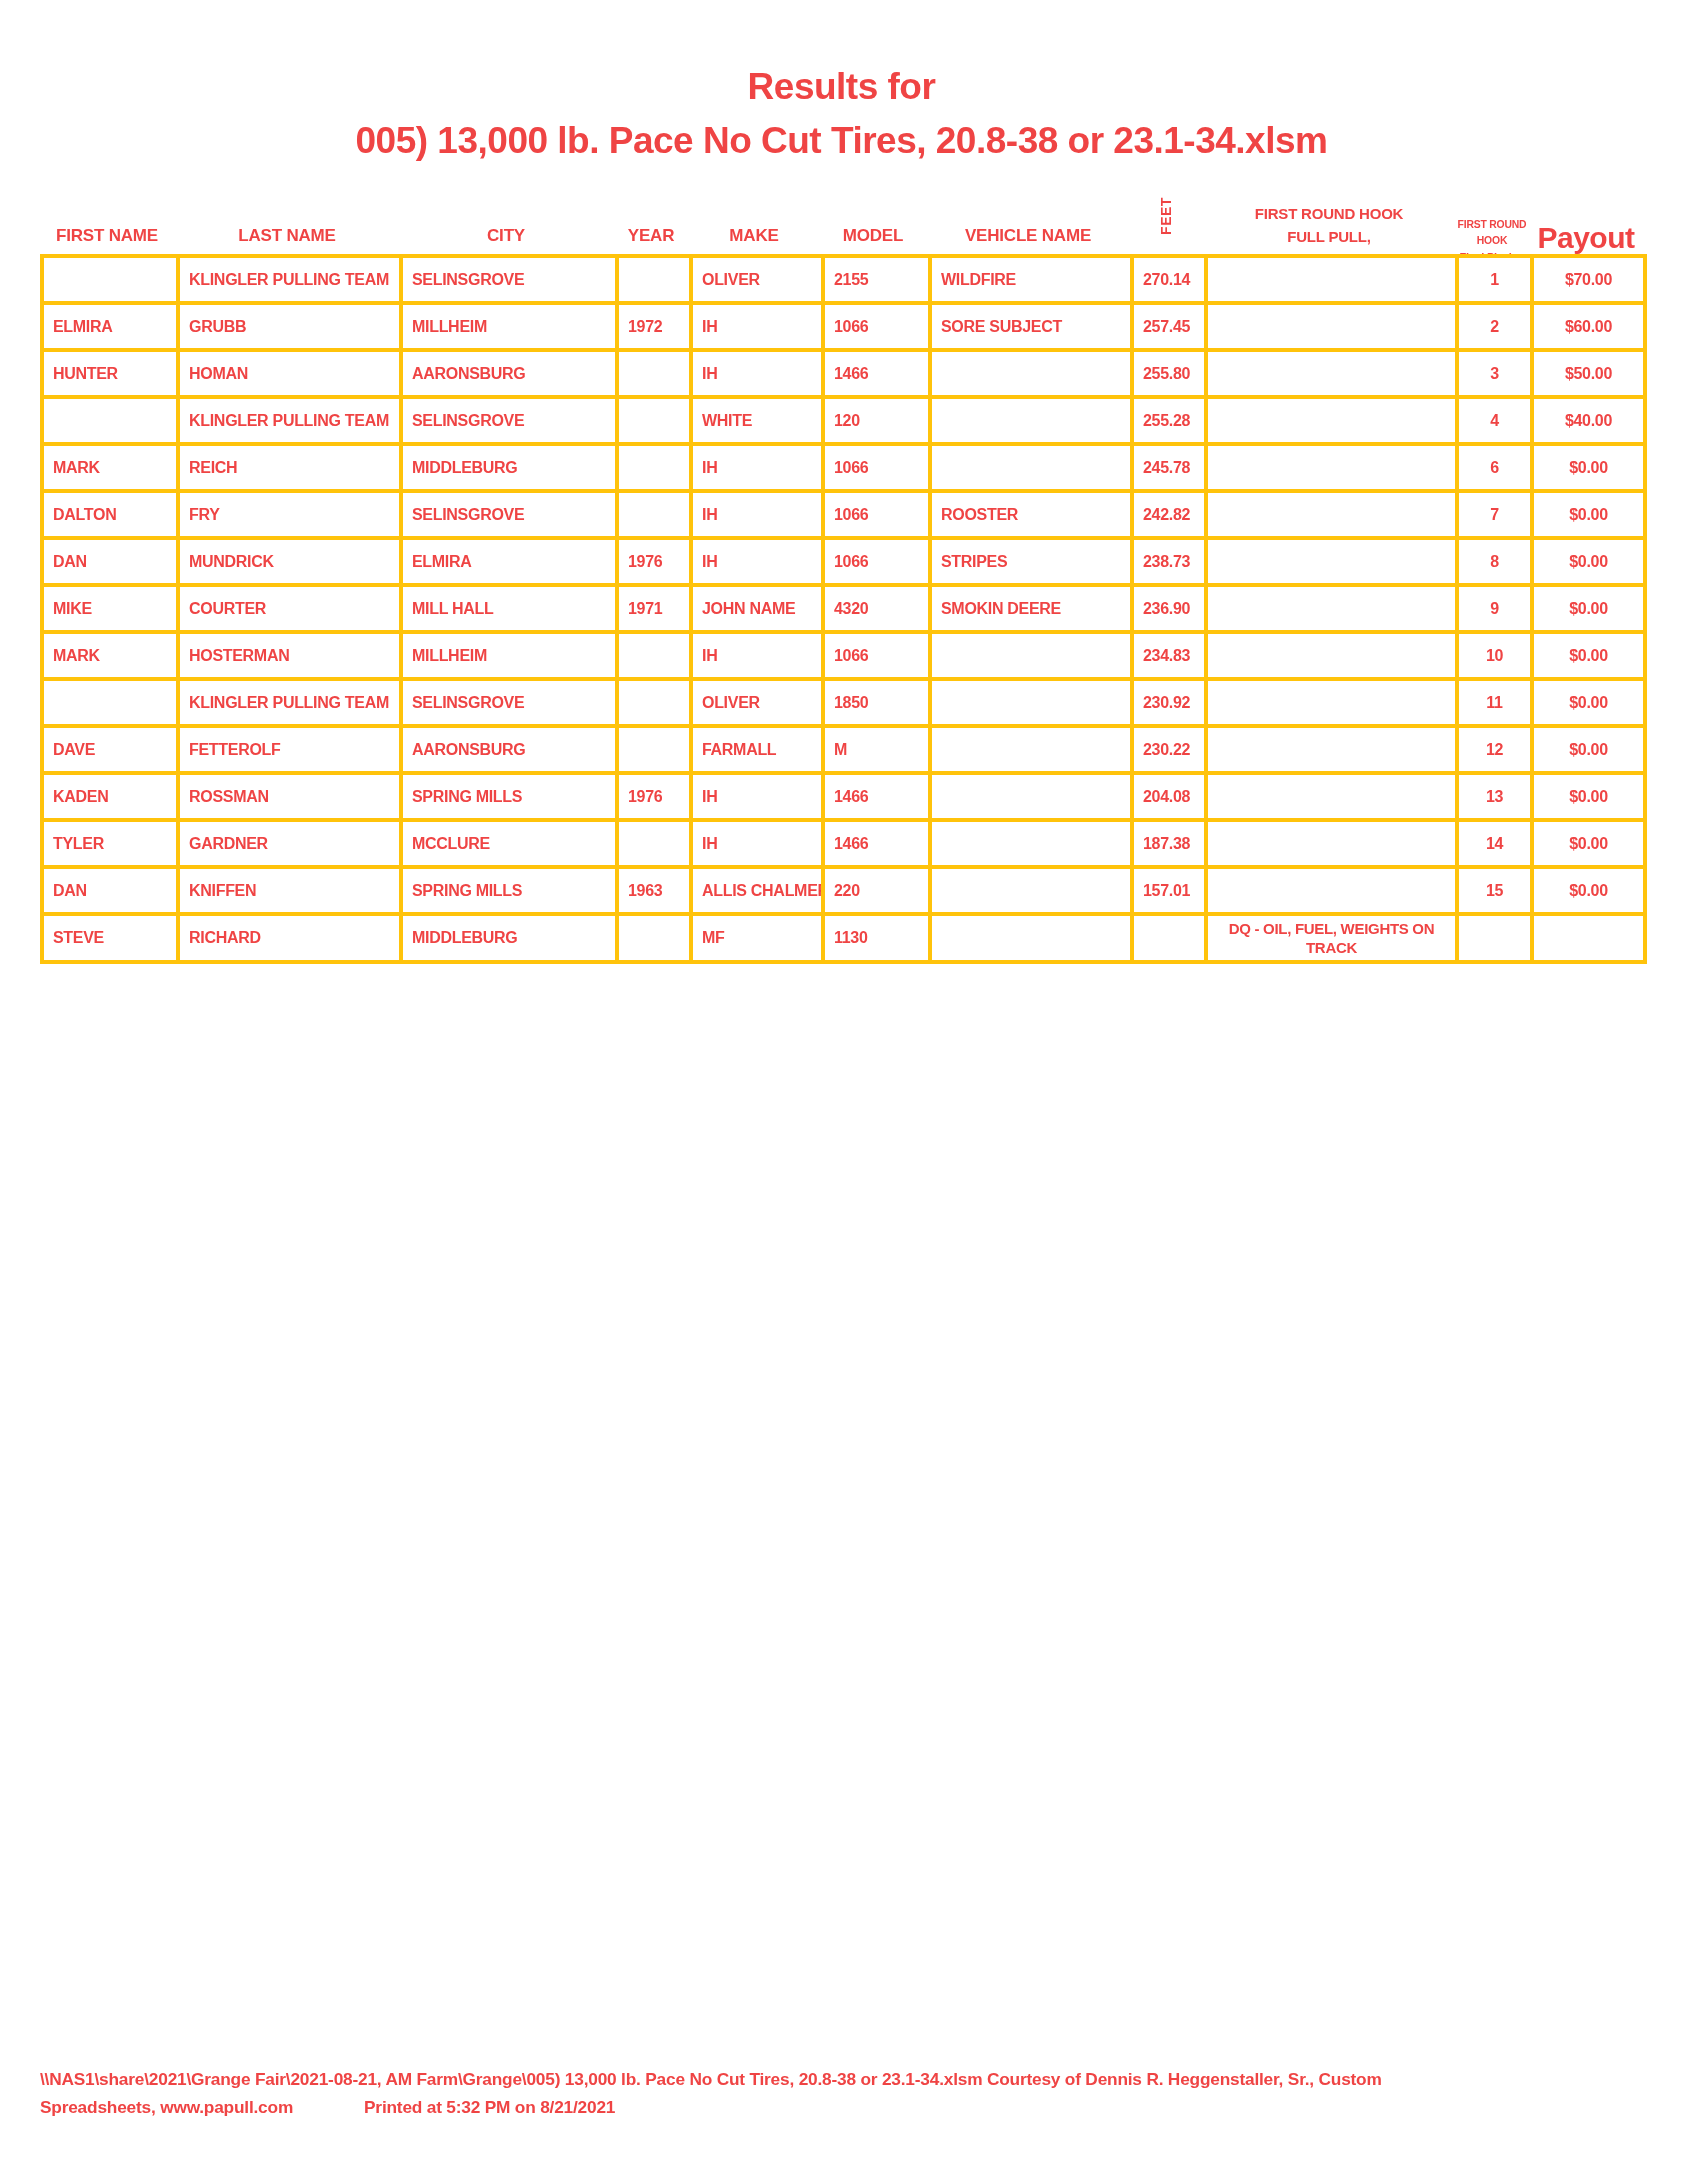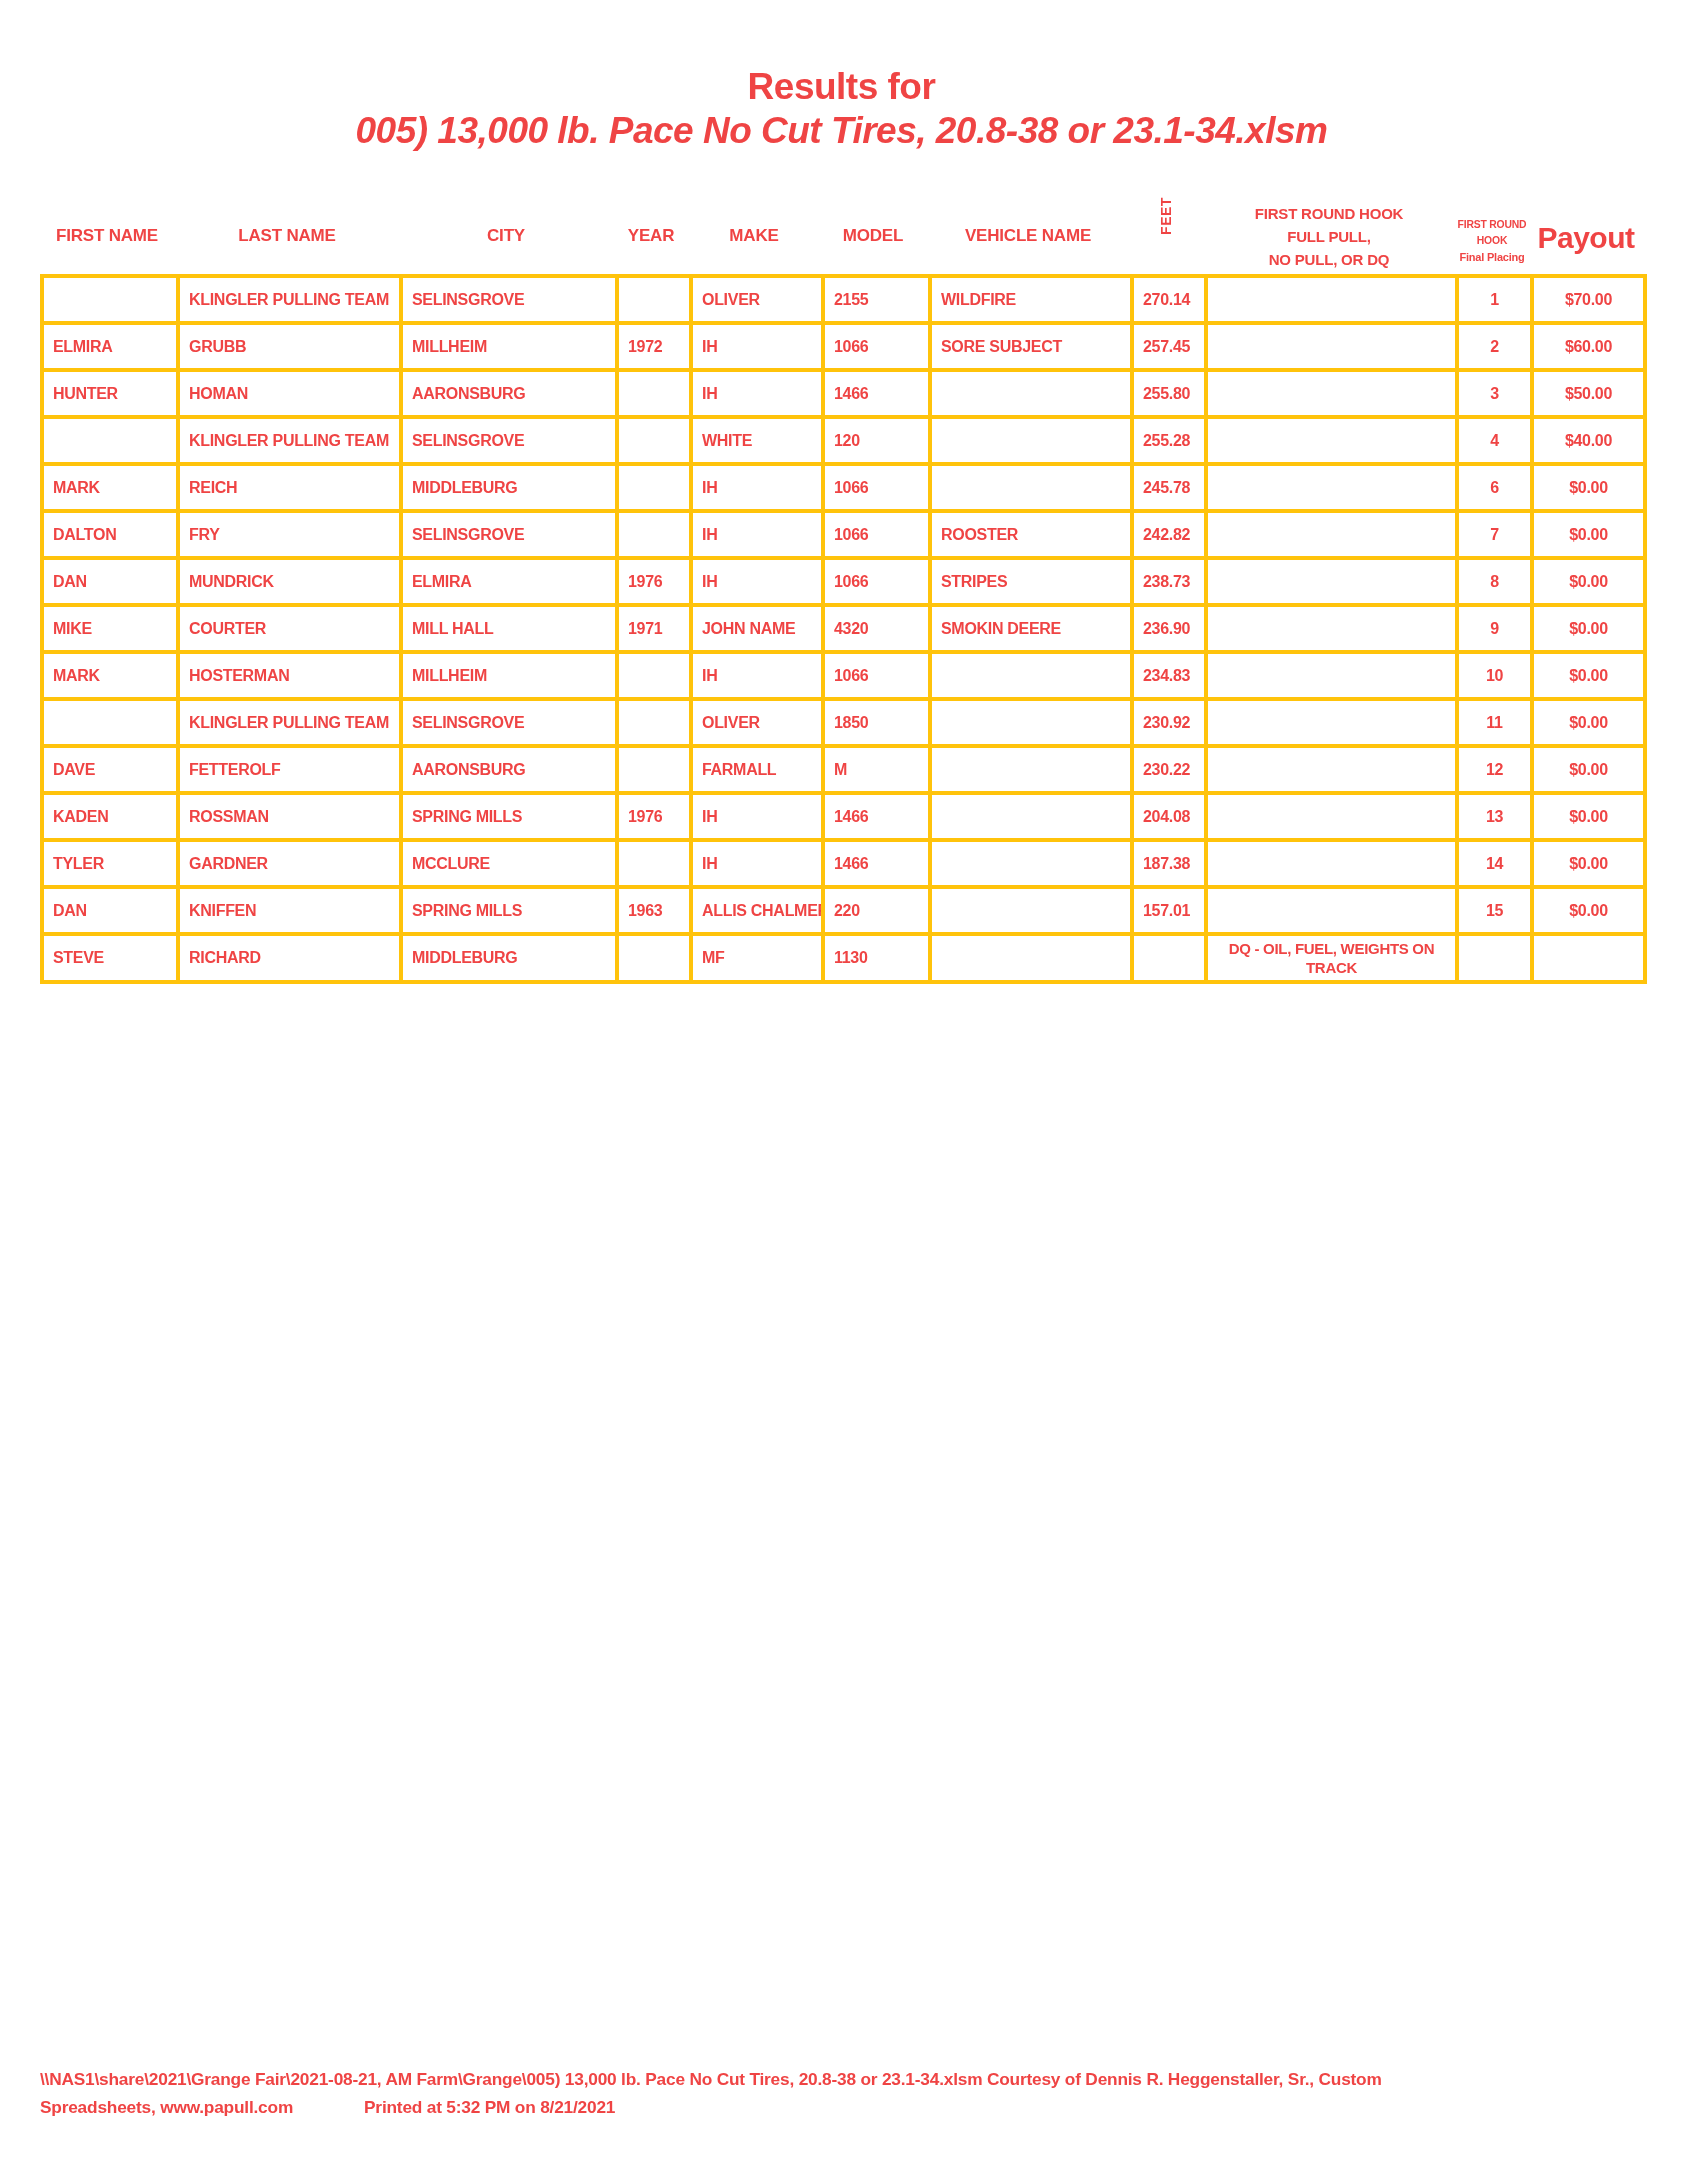--- a/index.html
+++ b/index.html
@@ -7,39 +7,39 @@
     position:relative;
     width:1683px;height:2178px;
     background:#ffffff;
     font-family:"Liberation Sans", sans-serif;
     color:#ef4444;
     overflow:hidden;
   }
   
   .title-block{position:absolute;top:65px;left:0;width:1683px;text-align:center;}
   .title-line1{font-size:37px;font-weight:bold;letter-spacing:-0.5px;line-height:44px;}
-  .title-line2{font-size:37px;font-weight:bold;letter-spacing:-0.5px;line-height:44px;margin-top:0;font-style:italic;}
+  .title-line2{font-size:37px;font-weight:bold;letter-spacing:-0.5px;line-height:44px;margin-top:10px;}
 
   
   .hdr{position:absolute;font-weight:bold;white-space:nowrap;letter-spacing:-0.2px;}
   .hdr-main{font-size:17px;top:226px;transform:translateX(-50%);}
   .hdr-feet{
     font-size:14px;top:208px;
     transform:translateX(-50%) rotate(-90deg);
     transform-origin:center center;
     letter-spacing:0.5px;
   }
   .hdr-hook{font-size:15px;top:202px;text-align:center;line-height:23px;transform:translateX(-50%);}
   .hdr-placing{font-size:10.4px;top:217px;text-align:center;line-height:16px;transform:translateX(-50%);}
   .hdr-placing .pl-small{font-size:11px;font-weight:bold;}
   .hdr-payout{font-size:30px;top:221px;transform:translateX(-50%);letter-spacing:-0.5px;}
 
   
   table.results{
-    position:absolute;left:40px;top:274px;
+    position:absolute;left:40px;top:254px;
     border-collapse:collapse;table-layout:fixed;
     width:1603px;
     border-radius:27px;
   }
   table.results td{
     border:4px solid var(--grid-gold,#FFC30B);
     height:43px;
     padding:0 0 0 9px;
     font-size:16px;font-weight:bold;
     letter-spacing:-0.3px;

